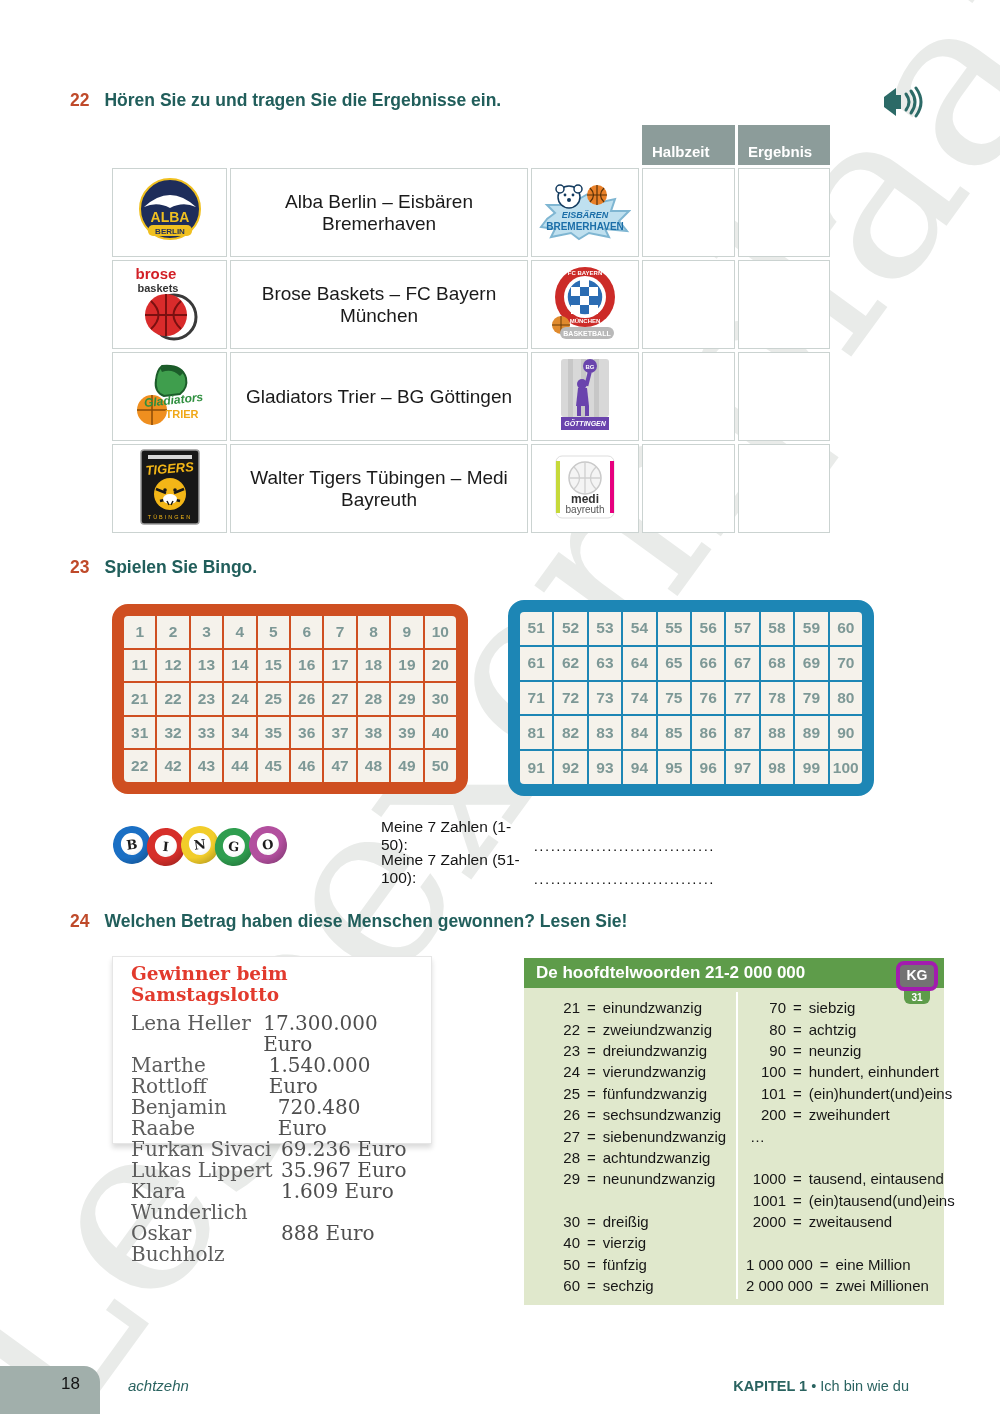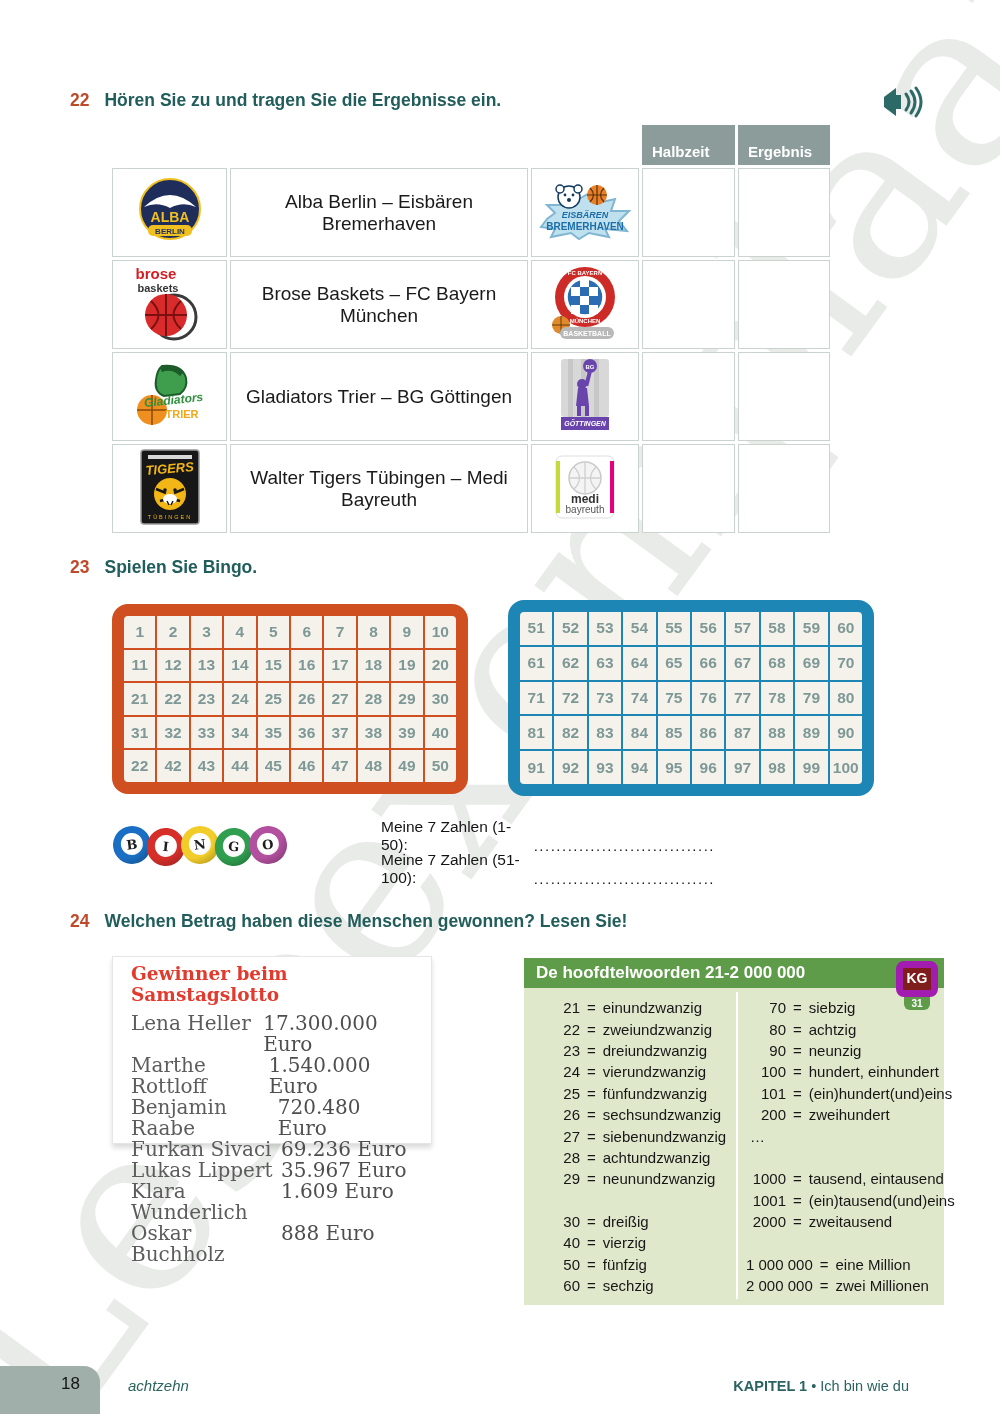--- a/index.html
+++ b/index.html
@@ -51,21 +51,21 @@
     border:1px solid #e6e6e6;box-shadow:0 4px 5px rgba(0,0,0,.14);padding:6px 18px 18px 18px;}
   .card-title{font-family:"DejaVu Serif",serif;font-weight:bold;font-size:18.5px;color:#e23a2d;margin-bottom:8px;}
   .wrow{display:flex;font-family:"DejaVu Serif",serif;font-size:20px;color:#5c5c5c;line-height:21px;}
   .wname{width:150px;}
   .wamount{color:#4e4e4e;}
   
   .numbox{left:488px;top:958px;width:420px;padding-left:36px;}
   .numbox-head{height:30px;background:#5e9c4a;color:#fff;font-weight:bold;font-size:17px;
     display:flex;align-items:center;padding-left:12px;position:relative;}
   .kg{position:absolute;right:6px;top:3px;width:42px;text-align:center;z-index:2;}
-  .kg-box{height:22px;background:#7f1d1d;border:7px solid #a21caf;border-radius:8px;
+  .kg-box{height:22px;background:#737373;border:4px solid #a21caf;border-radius:8px;
     color:#fff;font-weight:bold;font-size:14px;line-height:21px;}
   .kg-tab{width:26px;margin:0 auto;background:#5e9c4a;border-radius:0 0 6px 6px;
     color:#fff;font-size:10px;line-height:13px;}
   .numbox-body{background:#e0e8cc;position:relative;padding:9px 0 9px 0;}
   .ndivider{position:absolute;left:212px;top:4px;bottom:6px;width:2px;background:#fff;}
   .nrow{display:flex;height:21.4px;align-items:center;font-size:15px;color:#161616;}
   .nleft{width:212px;flex:none;display:flex;}
   .nright{flex:1;display:flex;}
   .nnum{display:inline-block;min-width:38px;text-align:right;margin-left:18px;}
   .nnum2{display:inline-block;min-width:40px;text-align:right;margin-left:10px;}

